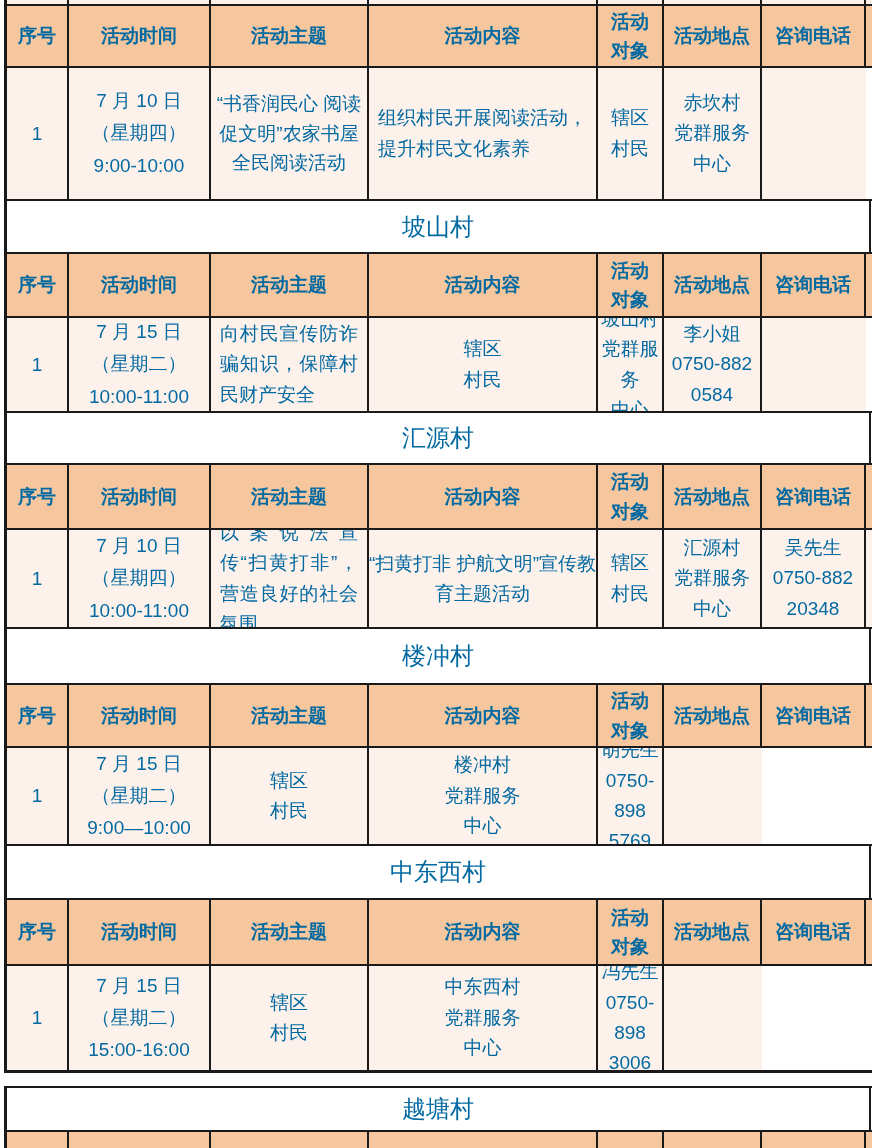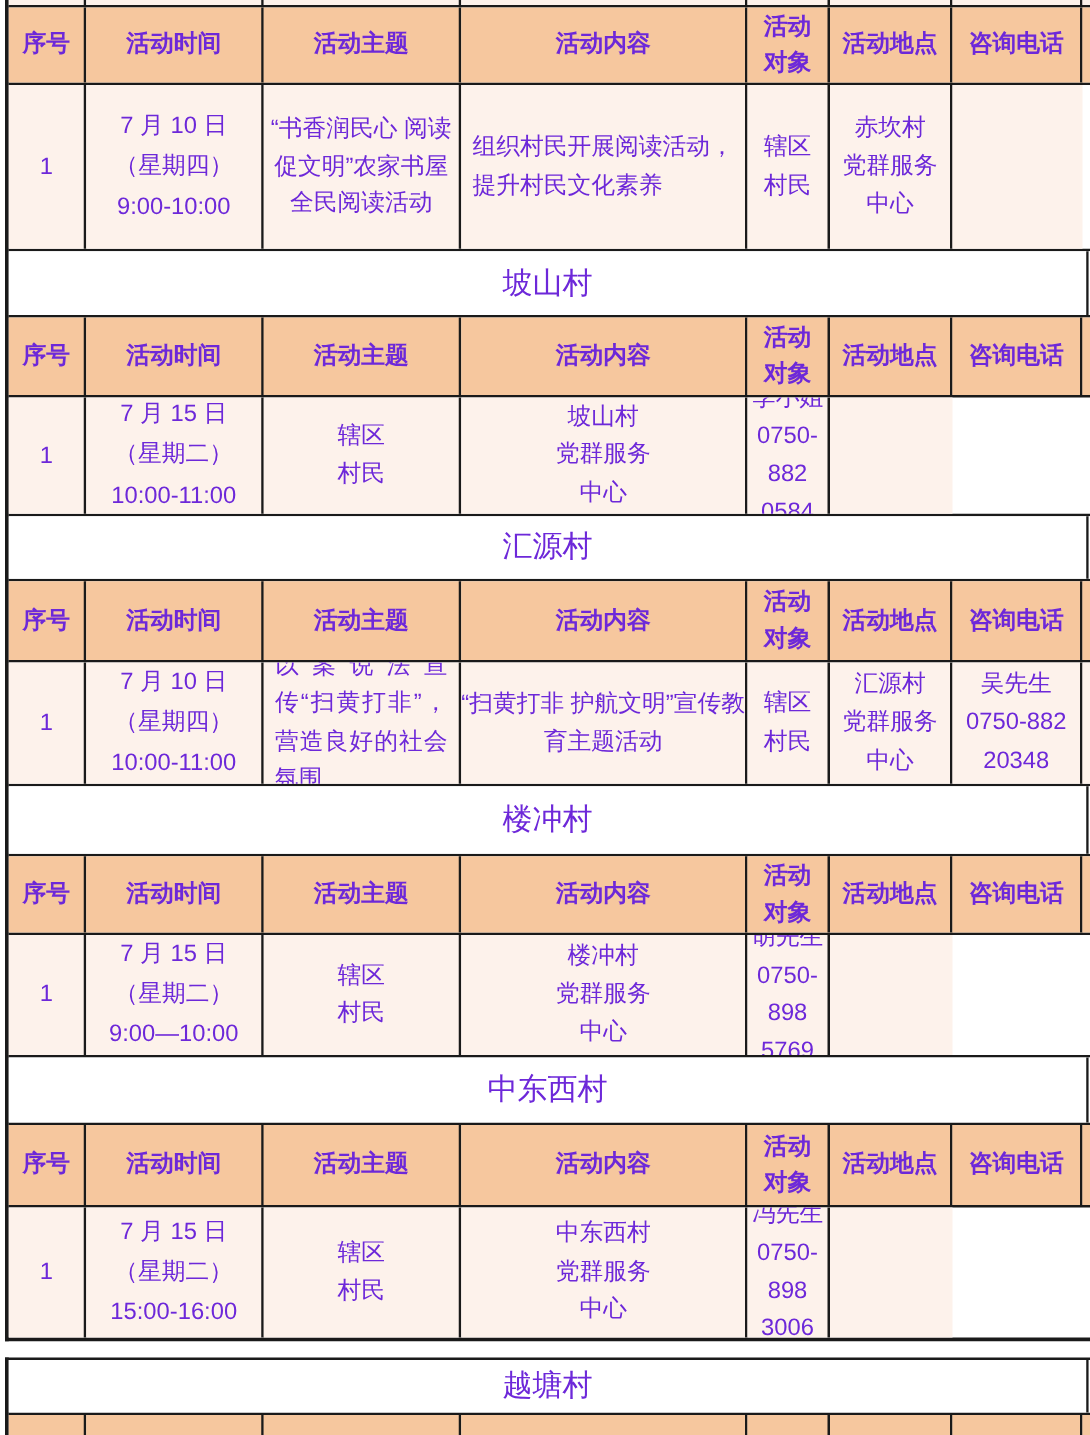--- a/index.html
+++ b/index.html
@@ -8,21 +8,21 @@
     --row-bg:#fdf2eb;
     --title-bg:#ffffff;
   }
   html,body{margin:0;padding:0;background:#fff;}
   .sheet{
     position:relative;
     width:872px;height:1148px;
     background:#fff;
     overflow:hidden;
     font-family:"Liberation Sans","DejaVu Sans",sans-serif;
-    color:#6d28d9;
+    color:#0369a1;
   }
   .tblock{
     position:absolute;
     left:4px;
     width:880px;
     border-left:3px solid var(--bd);
   }
   .tblock.main{top:0;border-bottom:3px solid var(--bd);}
   .tblock.tail{top:1086px;border-top:2px solid var(--bd);}
   .row{
@@ -122,20 +122,21 @@
       <div class="cell"><span class="w2">活动对象</span></div>
       <div class="cell">活动地点</div>
       <div class="cell">咨询电话</div>
       <div class="cell"></div>
     </div>
     <div class="row drow" style="height:93px;">
       <div class="cell c-num">1</div>
       <div class="cell c-time">7 月 15 日
 （星期二）
 10:00-11:00</div>
+      <div class="cell c-content"><div class="txt">向村民宣传防诈骗知识，保障村民财产安全</div></div>
       <div class="cell c-target">辖区
 村民</div>
       <div class="cell c-place">坡山村
 党群服务
 中心</div>
       <div class="cell c-phone">李小姐
 0750-882
 0584</div>
       <div class="cell"></div>
     </div>

